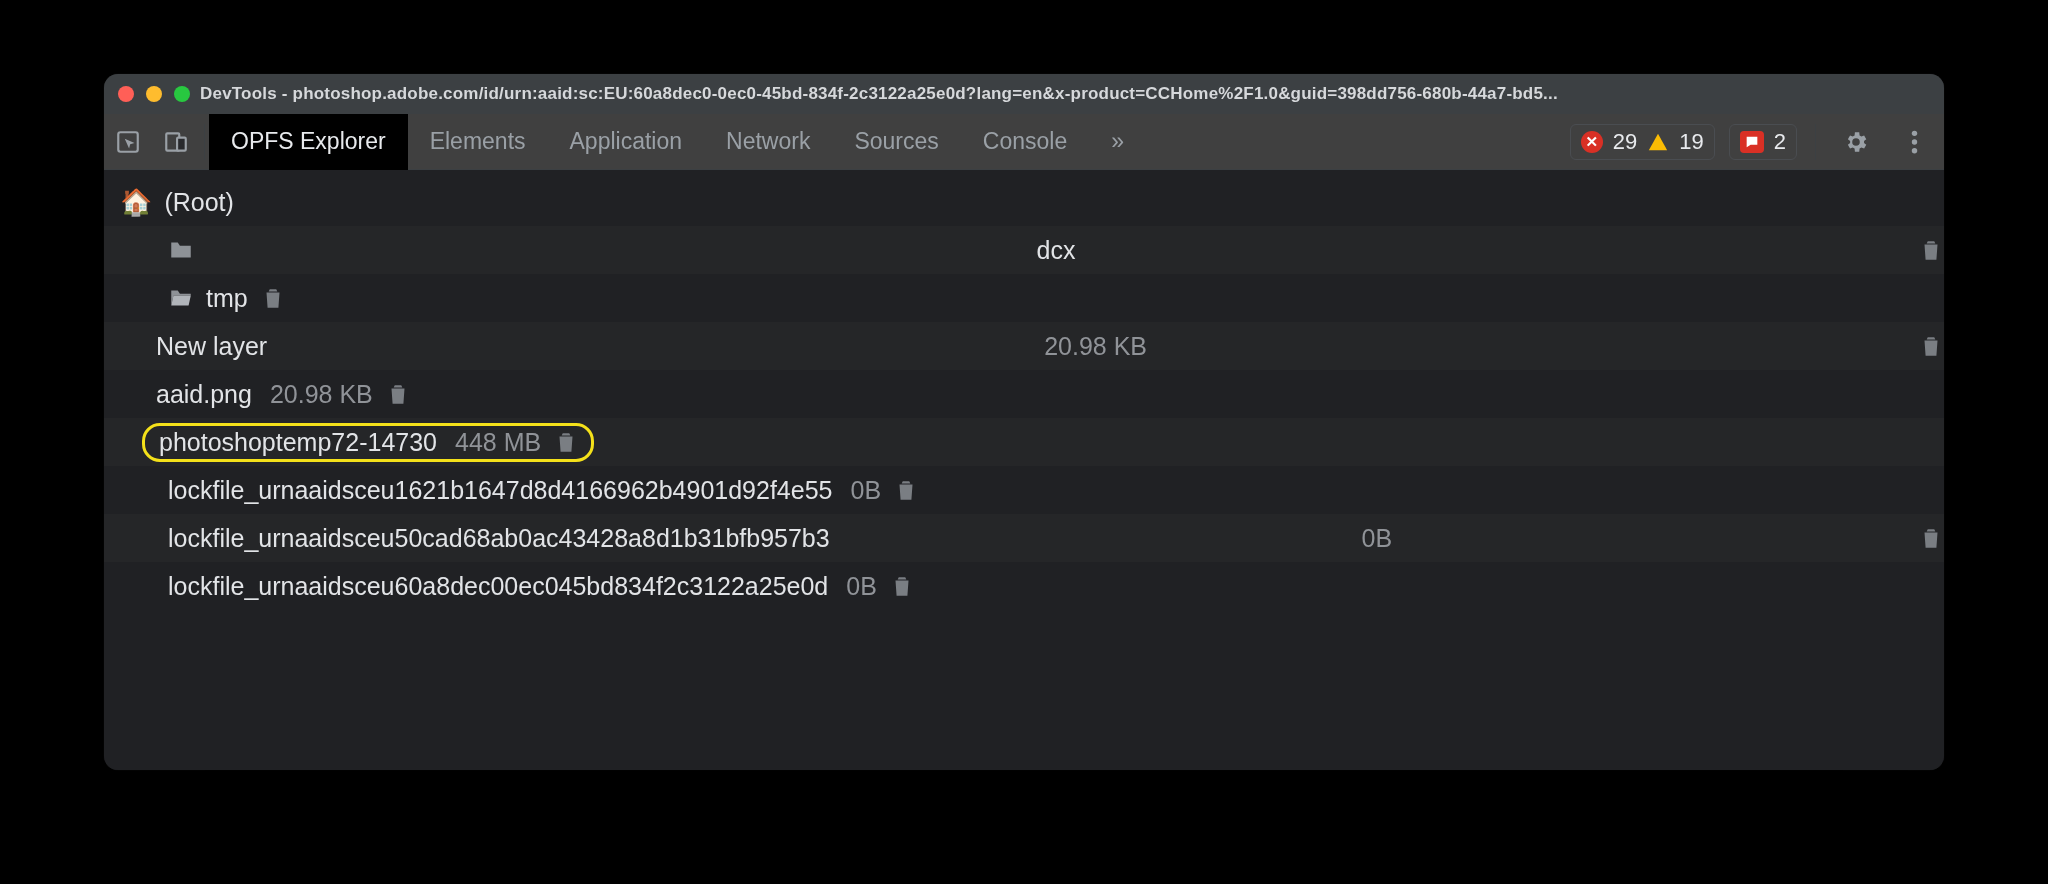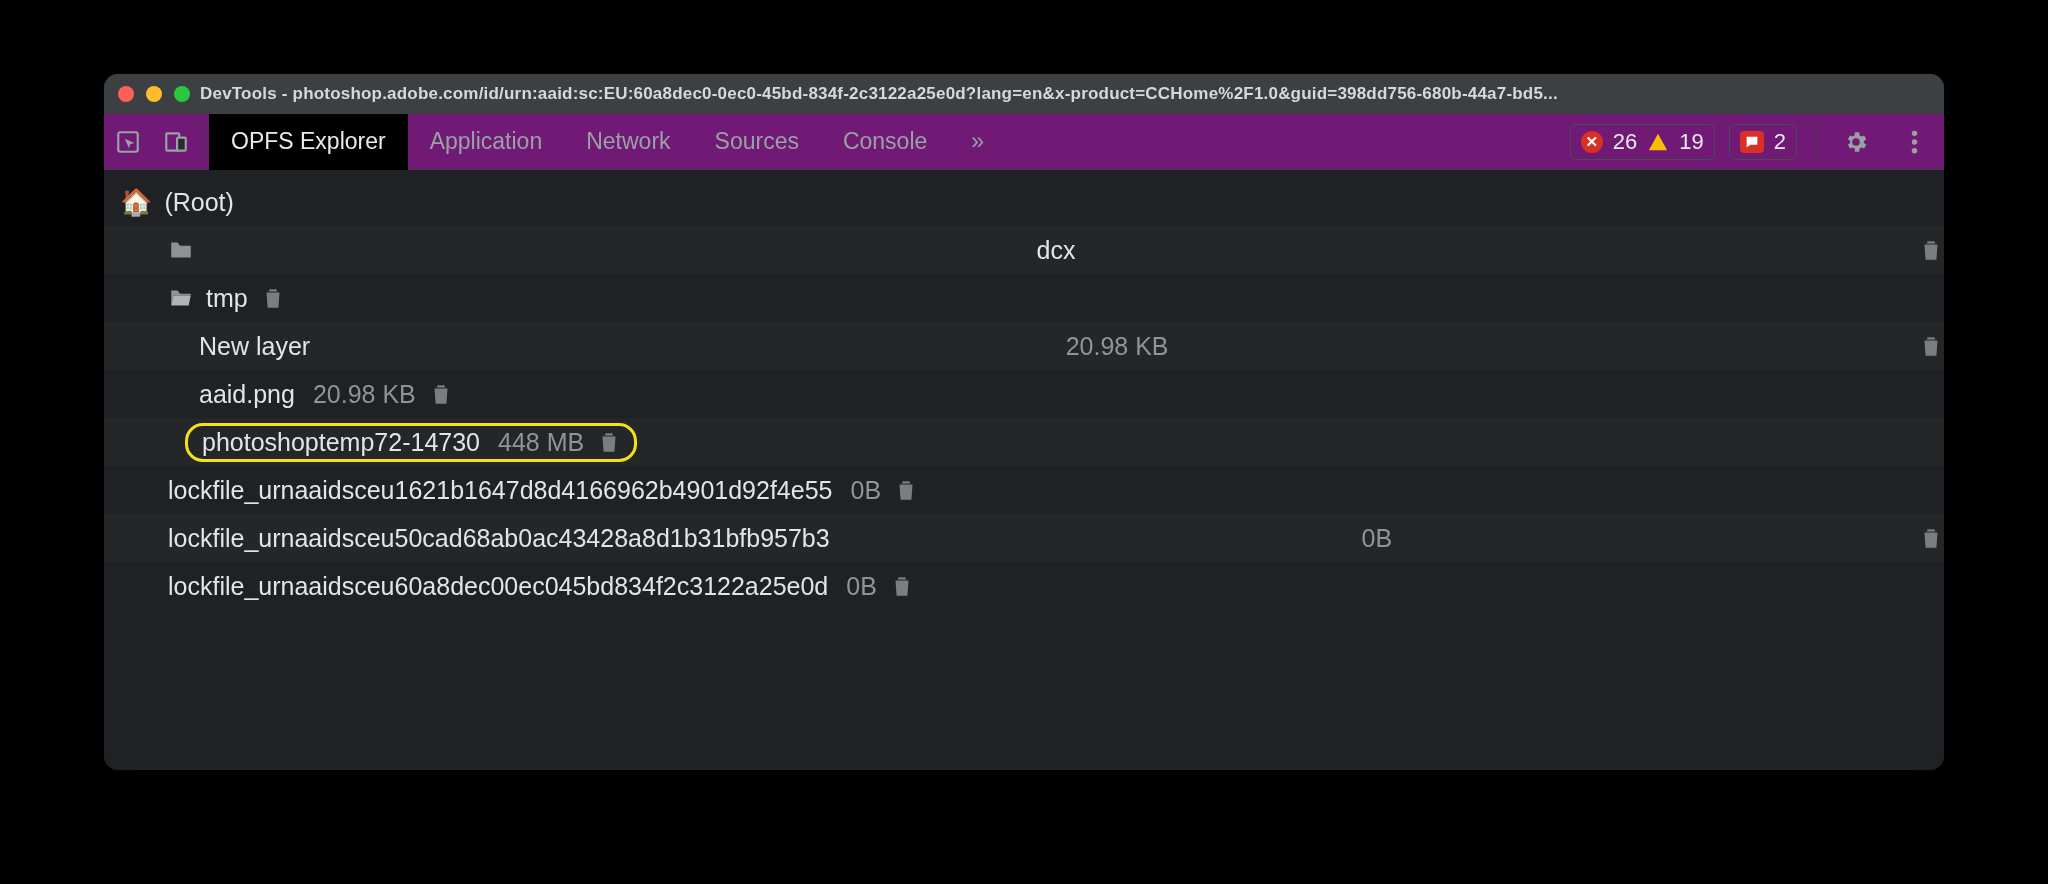--- a/index.html
+++ b/index.html
@@ -30,21 +30,21 @@
   .dot { width:16px; height:16px; border-radius:50%; }
   .dot.red{background:#ff5f57;} .dot.yel{background:#febc2e;} .dot.grn{background:#28c840;}
   .title {
     font-size:17px; color:#d6d8db; white-space:nowrap; overflow:hidden; text-overflow:ellipsis;
     flex:1; font-weight:600; letter-spacing:0.2px;
   }
   
   .toolbar {
     display:flex; align-items:center;
     height:56px;
-    background:#701a75;
+    background:#404040;
     border-bottom:1px solid #3c4043;
   }
   .tb-left { display:flex; align-items:center; }
   .tb-iconbtn {
     width:48px; height:56px; display:flex; align-items:center; justify-content:center;
     color:#9aa0a6;
   }
   .tb-iconbtn svg{width:26px;height:26px;}
   .tb-sep { width:1px; height:36px; background:#3c4043; margin:0 4px; }
   .tabs { display:flex; align-items:stretch; height:56px; }
@@ -66,21 +66,21 @@
   .gearbtn,.kebab{width:44px;height:56px;display:flex;align-items:center;justify-content:center;color:#9aa0a6;}
   .gearbtn svg{width:26px;height:26px;}
   .kebab svg{width:7px;height:26px;}
   
   .content{background:#202124;padding:8px 0 160px 0;}
   .row{display:flex;align-items:center;height:48px;padding-left:16px;font-size:25px;color:#d6d8db;}
   .row.stripe{background:#252628;justify-content:space-between;}
   .row .name{color:#e2e4e7;}
   .row .size{color:#909398;margin-left:18px;}
   .indent1{padding-left:64px;}
-  .indent2{padding-left:95px;}
+  .indent2{padding-left:52px;}
   .foldericon,.fileicon,.trashicon,.homeicon{display:inline-flex;margin-right:12px;}
   .foldericon svg,.fileicon svg,.trashicon svg{width:26px;height:26px;}
   .trashicon{margin-left:12px;margin-right:0;color:#7a7e83;}
   .homeicon{font-size:26px;line-height:1;}
   .highlight{
     display:inline-flex;align-items:center;
     border:3px solid #f4e11a;border-radius:18px;
     padding:2px 12px 2px 14px;margin-left:-14px;
   }
 </style>
@@ -109,31 +109,32 @@
       <div class="tb-iconbtn">
         <svg viewBox="0 0 24 24" fill="none" stroke="currentColor" stroke-width="2">
             <rect x="3" y="4" width="12" height="16" rx="1"></rect>
             <rect x="13" y="8" width="8" height="12" rx="1" fill="#292a2d"></rect>
           </svg>
       </div>
       <div class="tb-sep"></div>
     </div>
     <div class="tabs">
       <div class="tab active">OPFS Explorer</div>
+      <div class="tab">Elements</div>
       <div class="tab">Application</div>
       <div class="tab">Network</div>
       <div class="tab">Sources</div>
       <div class="tab">Console</div>
       <div class="tab">»</div>
     </div>
     <div class="tb-spacer"></div>
     <div class="tb-right">
       <div class="badgegrp">
         <span class="bicon err">✕</span>
-        <span>26</span>
+        <span>29</span>
         <span class="bicon warn">
           <svg viewBox="0 0 24 24">
               <path d="M12 3l10 18H2L12 3z" fill="#fbbc04"></path>
             </svg>
         </span>
         <span>19</span>
       </div>
       <div class="badgegrp solo">
         <span class="bicon chat">
           <svg viewBox="0 0 24 24" fill="#fff">

